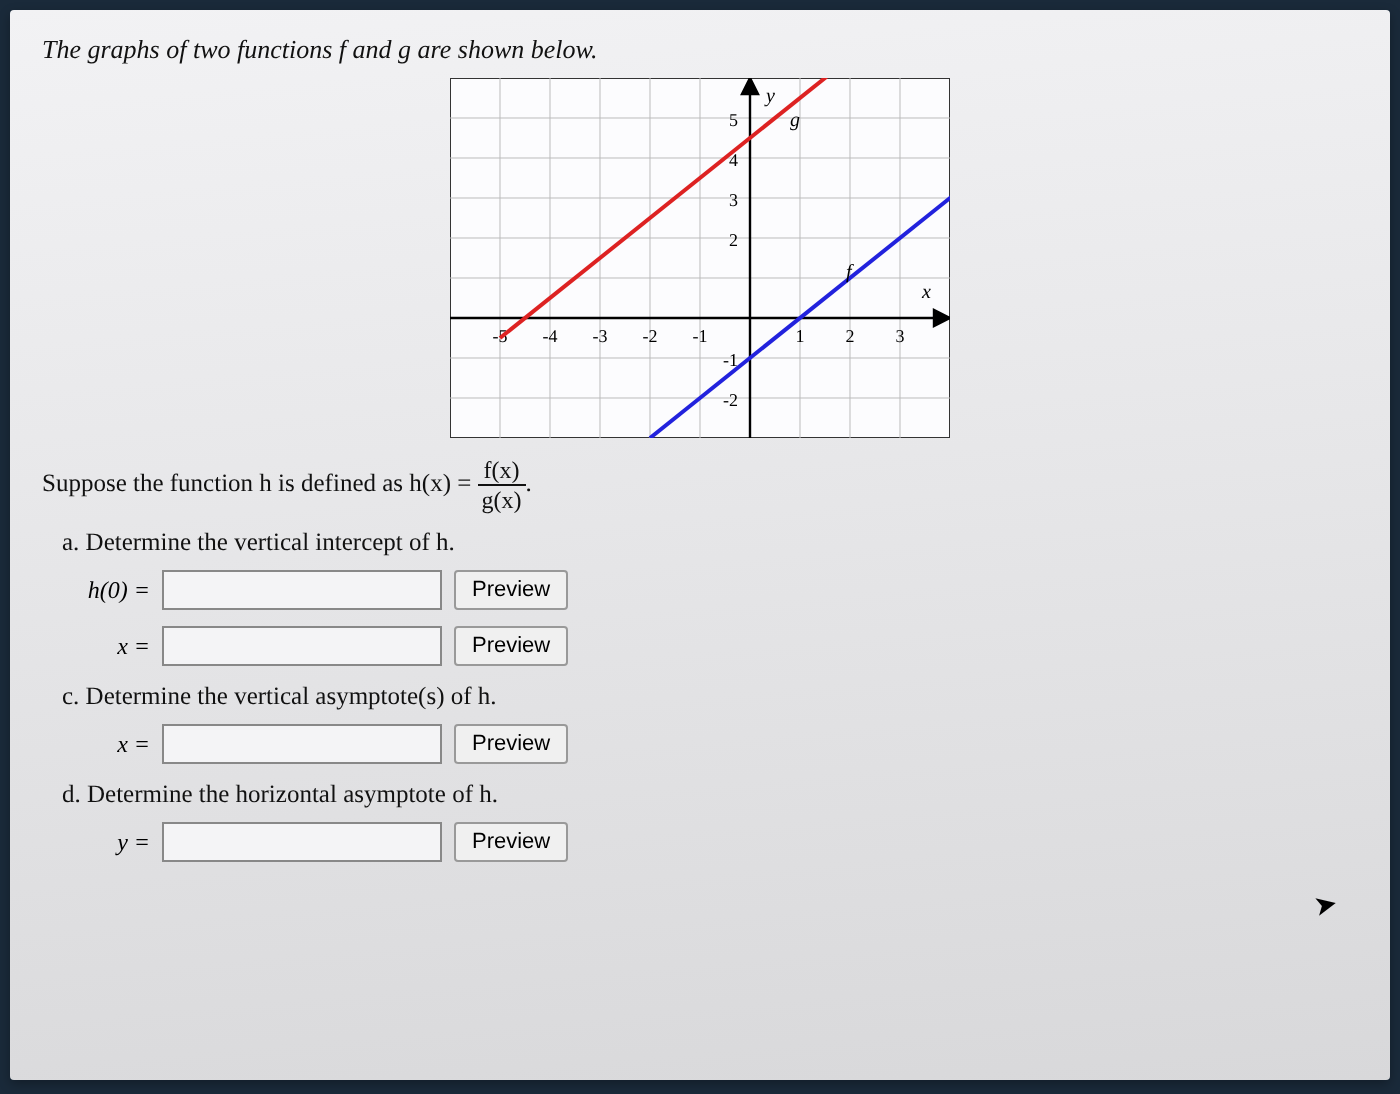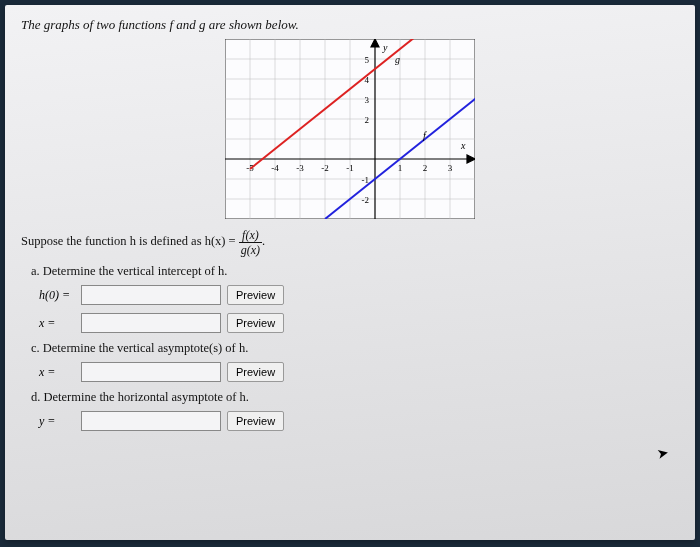--- a/index.html
+++ b/index.html
@@ -31,21 +31,20 @@
   .chart-wrap {
     display: flex;
     justify-content: center;
     margin: 4px 0 8px 0;
   }
   svg.chart { display: block; }
   .fraction {
     display: inline-block;
     vertical-align: middle;
     text-align: center;
-    font-style: italic;
     line-height: 1;
     font-size: 12px;
   }
   .fraction .top { display:block; border-bottom:1px solid #111; padding:0 2px 1px; }
   .fraction .bot { display:block; padding:1px 2px 0; }
   .definition {
     font-size: 12.5px;
     color: #111;
     font-family: 'Times New Roman', serif;
     margin: 10px 0 8px;
@@ -59,21 +58,21 @@
   .row {
     display: flex;
     align-items: center;
     gap: 6px;
     margin: 6px 0 8px 18px;
   }
   .mlabel {
     font-style: italic;
     font-size: 12px;
     min-width: 36px;
-    text-align: left;
+    text-align: right;
   }
   input[type=text] {
     width: 140px;
     height: 20px;
     border: 1px solid #888;
     background: #f4f4f6;
     padding: 1px 4px;
     font-size: 12px;
   }
   button.preview {

